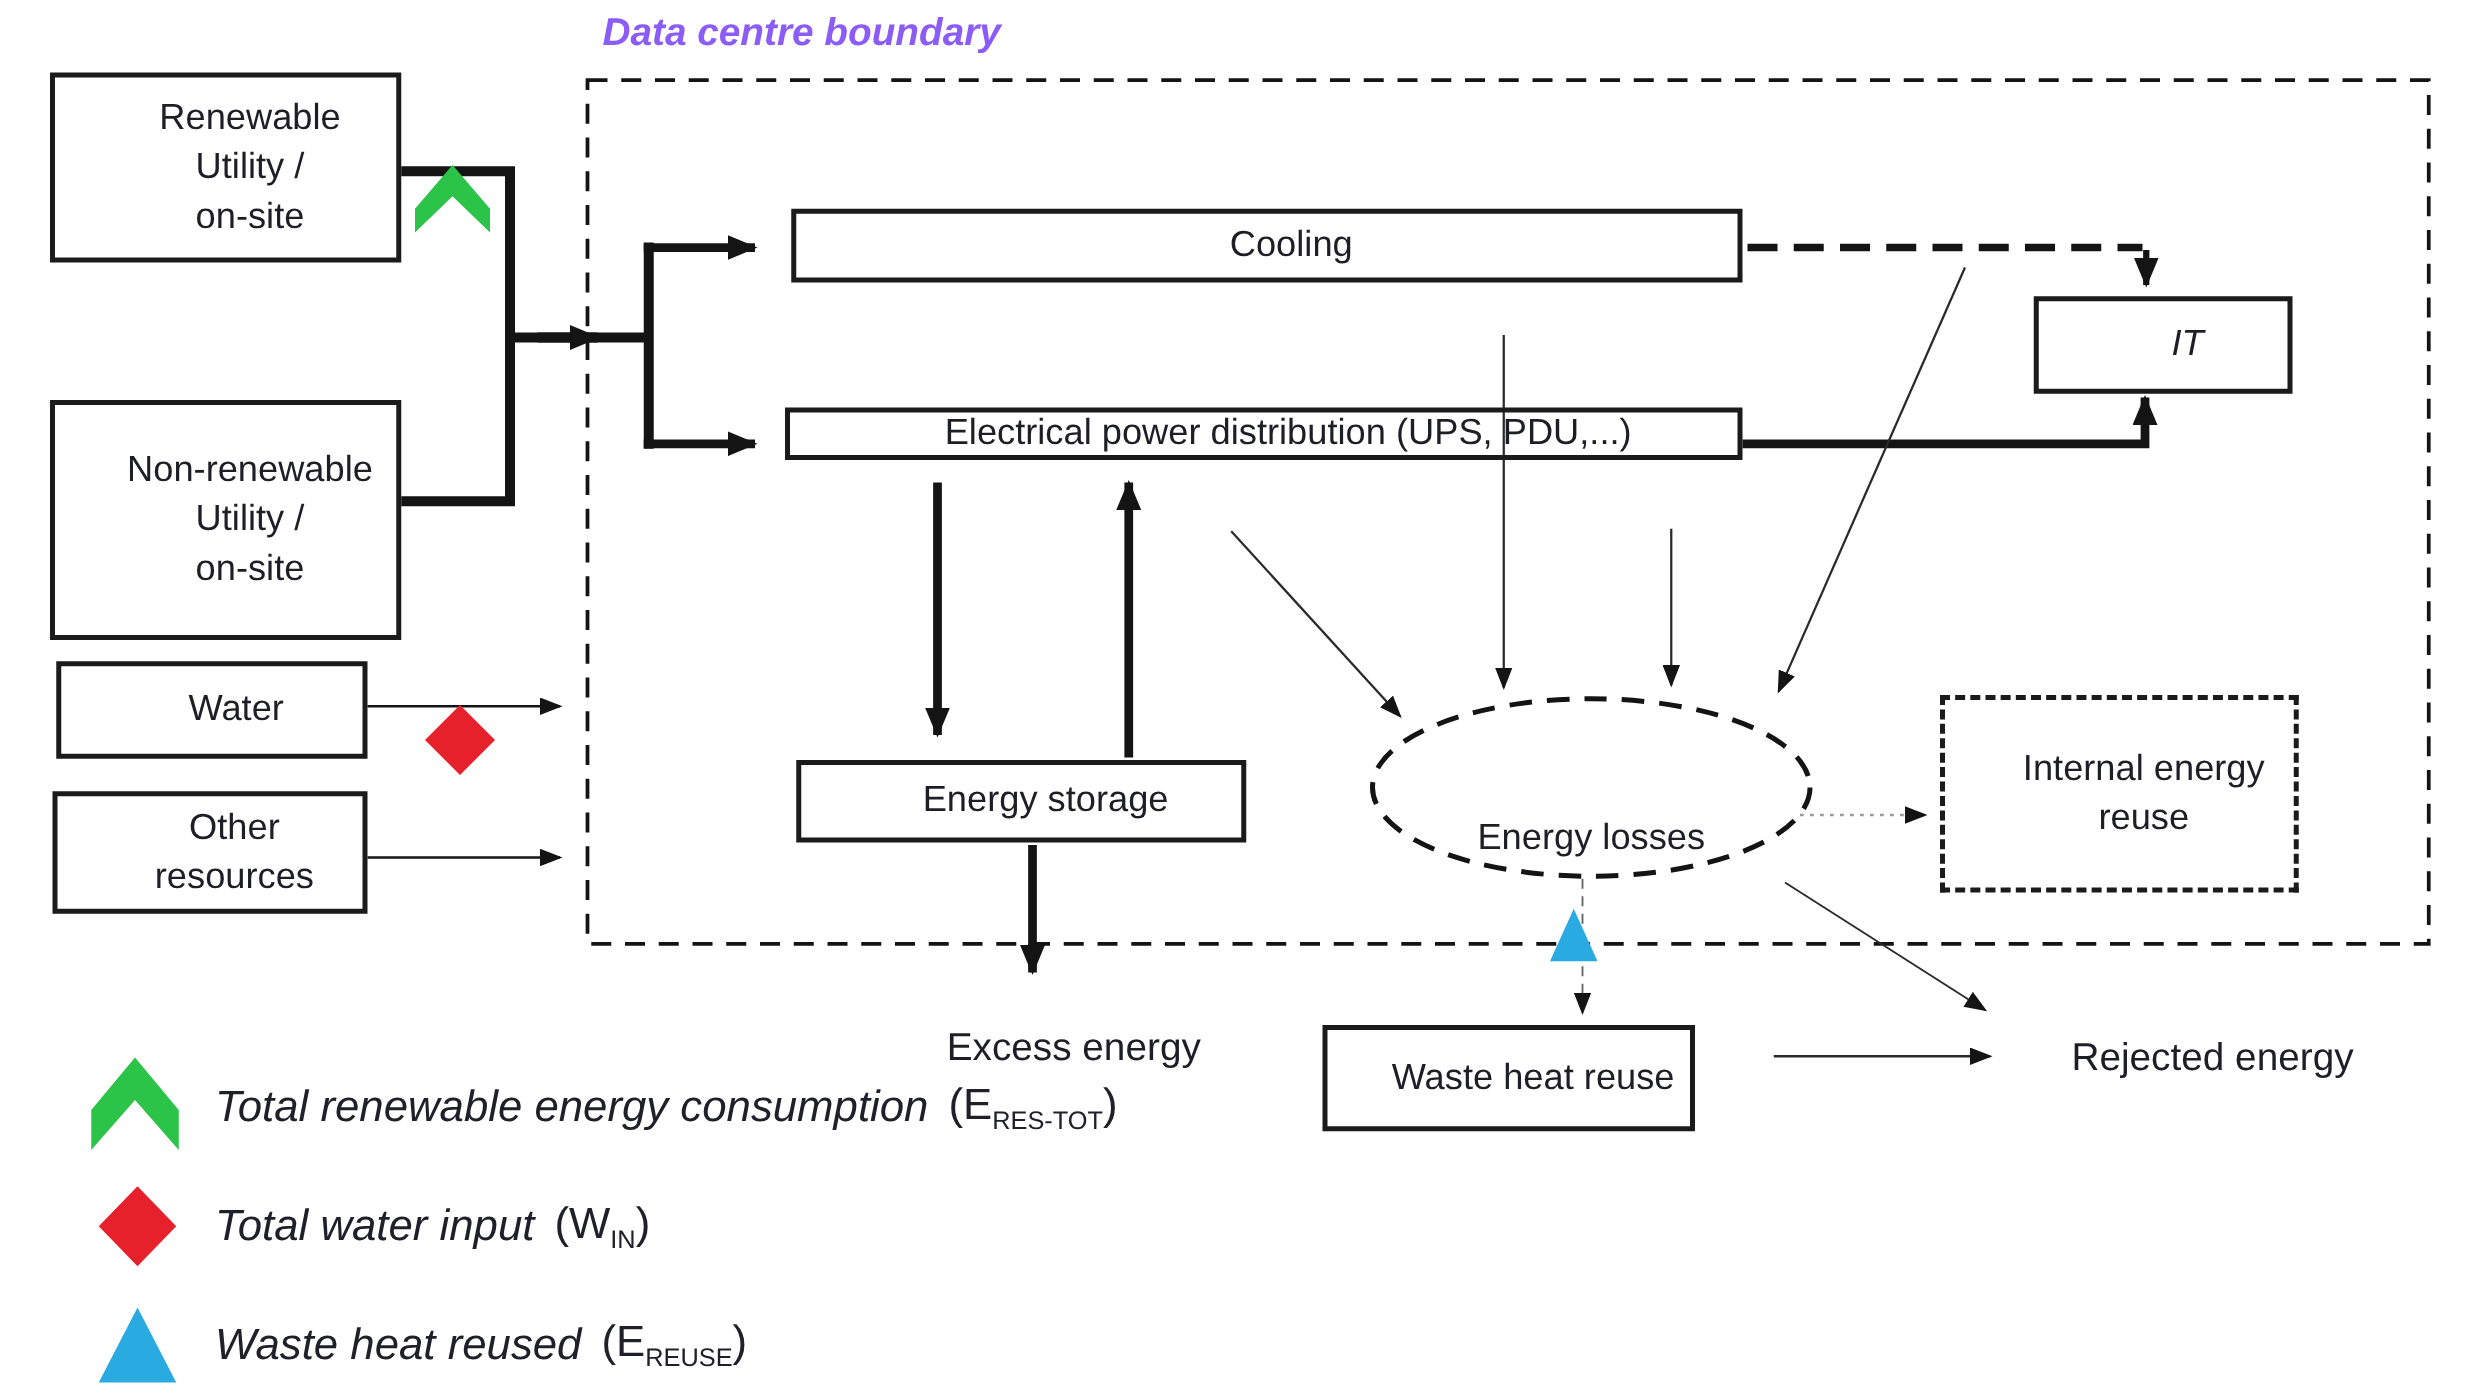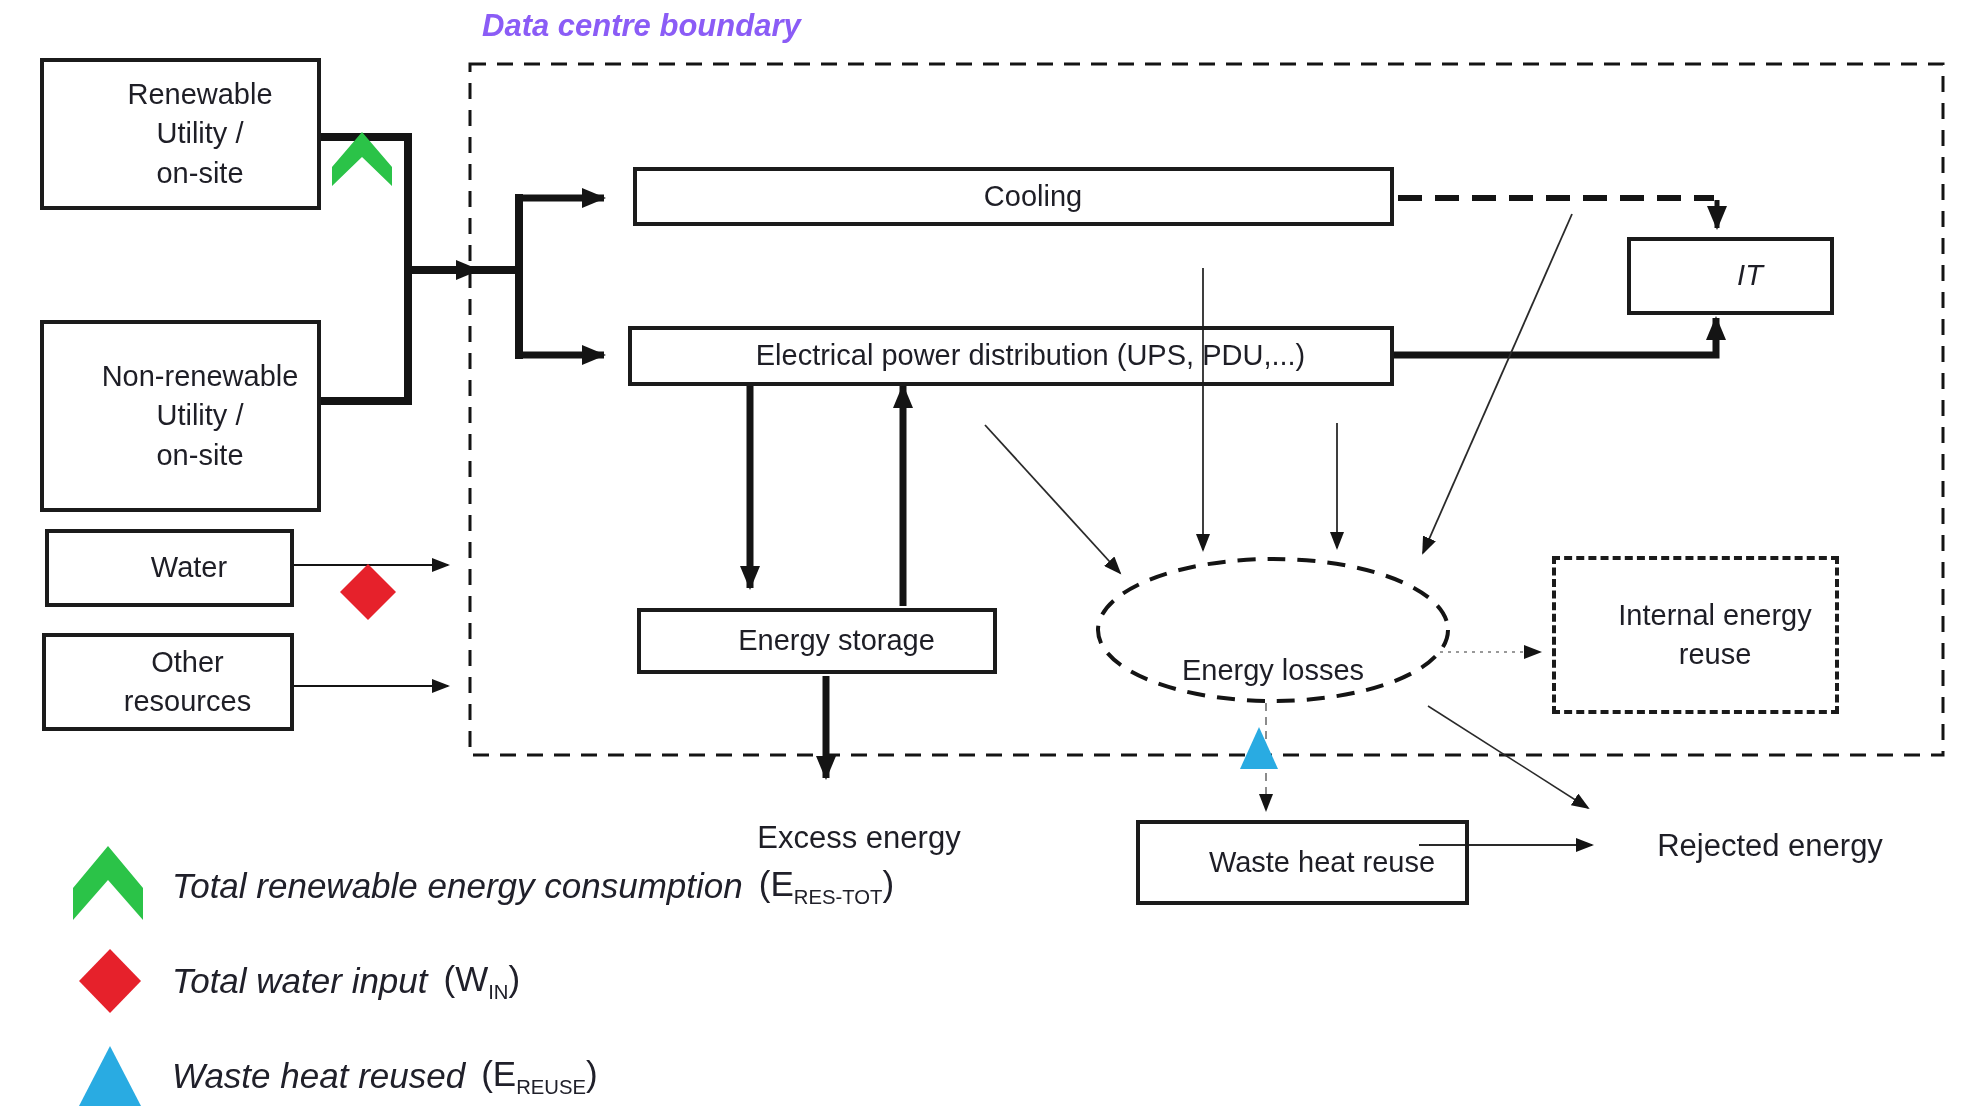--- a/index.html
+++ b/index.html
@@ -94,29 +94,29 @@
   <div class="box" style="left:40px; top:58px; width:281px; height:152px;">Renewable
 Utility /
 on-site</div>
   <div class="box" style="left:40px; top:320px; width:281px; height:192px;">Non-renewable
 Utility /
 on-site</div>
   <div class="box" style="left:45px; top:529px; width:249px; height:78px;">Water</div>
   <div class="box" style="left:42px; top:633px; width:252px; height:98px;">Other resources</div>
 
   <div class="box" style="left:633px; top:167px; width:761px; height:59px;">Cooling</div>
-  <div class="box" style="left:628px; top:326px; width:766px; height:60px;">Electrical power distribution (UPS, PDU,...)</div>
+  <div class="box" style="left:628px; top:326px; width:766px; height:42px;">Electrical power distribution (UPS, PDU,...)</div>
   <div class="box" style="left:1627px; top:237px; width:207px; height:78px;font-style:italic;">IT</div>
   <div class="box" style="left:637px; top:608px; width:360px; height:66px;">Energy storage</div>
   <div class="box dashed" style="left:1552px; top:556px; width:287px; height:158px;">Internal energy
 reuse</div>
 
   <div class="lab losses-lab" style="left:1123px; top:608px; width:300px; height:44px;margin-top:40px;">Energy losses</div>
 
-  <div class="box" style="left:1136px; top:820px; width:333px; height:85px;">Waste heat reuse</div>
+  <div class="box" style="left:1058px; top:820px; width:298px; height:85px;">Waste heat reuse</div>
   <div class="lab" style="left:709px; top:818px; width:300px; height:40px;">Excess energy</div>
   <div class="lab" style="left:1620px; top:826px; width:300px; height:40px;">Rejected energy</div>
 
   <div class="legend-row" style="top:866px;">
     <span>Total renewable energy consumption</span>
     <span class="lsym"><span>(E</span><sub>RES-TOT</sub><span>)</span></span>
   </div>
   <div class="legend-row" style="top:961px;">
     <span>Total water input</span>
     <span class="lsym"><span>(W</span><sub>IN</sub><span>)</span></span>

